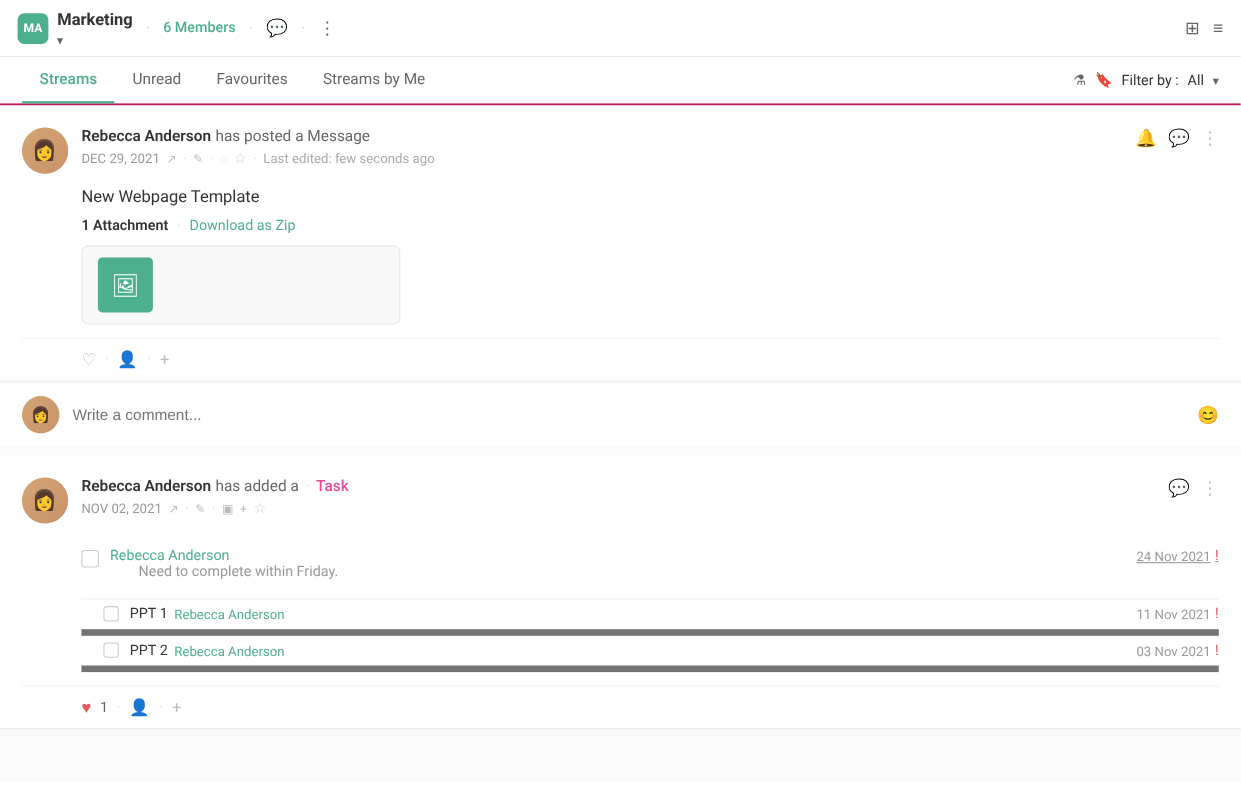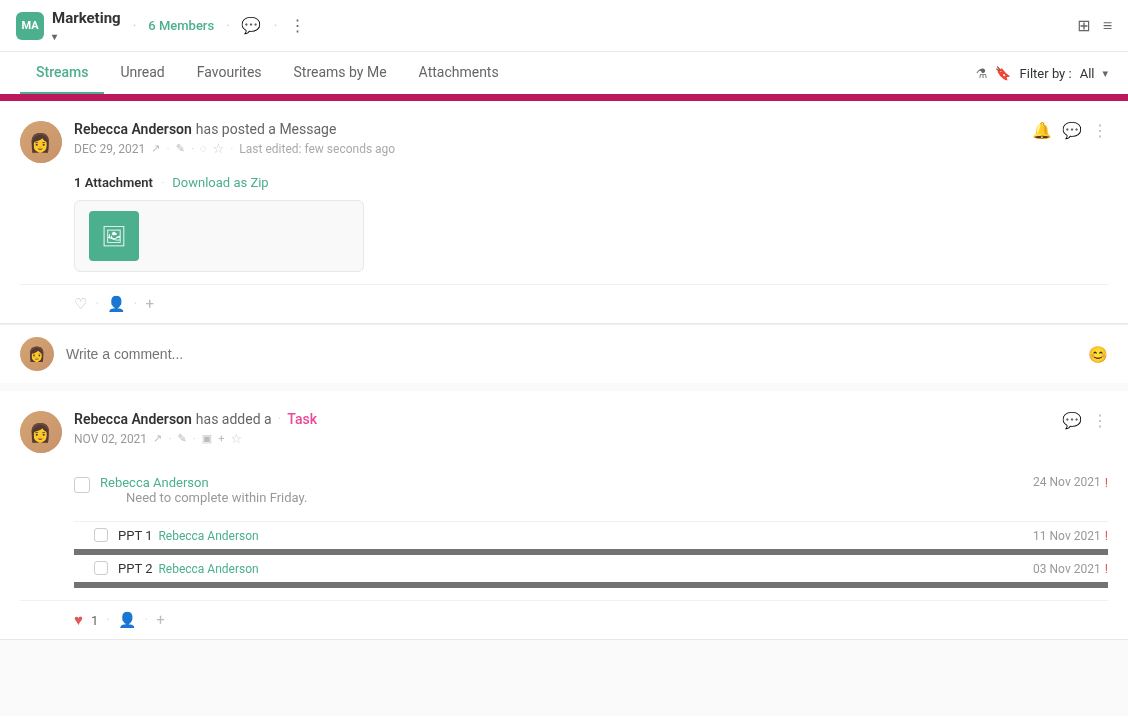--- a/index.html
+++ b/index.html
@@ -27,21 +27,21 @@
     .separator { color: #ccc; margin: 0 4px; }
     .members-link { color: #4caf8e; font-size: 13px; font-weight: 500; cursor: pointer; }
     .topbar-icons { display: flex; align-items: center; gap: 12px; }
     .topbar-icon { color: #666; cursor: pointer; font-size: 16px; }
 
     
     .tabs {
       display: flex;
       align-items: center;
       padding: 0 20px;
-      border-bottom: 7px solid #be185d;
+      border-bottom: 2px solid #be185d;
       background: #fff;
     }
     .tab {
       padding: 12px 16px;
       font-size: 14px;
       color: #666;
       cursor: pointer;
       border-bottom: 2px solid transparent;
       white-space: nowrap;
     }
@@ -164,21 +164,21 @@
       width: 16px; height: 16px;
       border: 1px solid #ccc;
       border-radius: 3px;
       flex-shrink: 0;
       margin-top: 2px;
       cursor: pointer;
       background: #fff;
     }
     .task-name { font-size: 14px; color: #333; display: flex; align-items: center; gap: 6px; }
     .task-name .task-assignee { color: #4caf8e; font-size: 13px; }
-    .task-due { font-size: 12px; color: #999; margin-left: auto; display: flex; align-items: flex-start; gap: 4px; }
+    .task-due { font-size: 12px; color: #999; margin-left: auto; display: flex; align-items: center; gap: 4px; text-decoration: underline; }
     .urgent-flag { color: #e05a5a; font-size: 13px; }
 
     .task-desc { font-size: 13px; color: #999; padding-left: 26px; padding-bottom: 6px; }
 
     .sub-task {
       display: flex; align-items: flex-start; gap: 10px;
       padding: 6px 0 6px 20px;
       border-bottom: 6px solid #737373;
     }
     .sub-checkbox {
@@ -218,21 +218,20 @@
     <span class="topbar-icon">⊞</span>
     <span class="topbar-icon">≡</span>
   </div>
 </div>
 
 <div class="tabs">
   <div class="tab active">Streams</div>
   <div class="tab">Unread</div>
   <div class="tab">Favourites</div>
   <div class="tab">Streams by Me</div>
-  <div class="tab">Attachments</div>
   <div class="tabs-right">
     <span class="filter-icon">⚗</span>
     <span class="filter-icon">🔖</span>
     <span class="filter-label">Filter by :</span>
     <span class="filter-label">All</span>
     <span style="font-size:11px;color:#666;">▾</span>
   </div>
 </div>
 
 <div class="feed">
@@ -260,20 +259,21 @@
         </div>
       </div>
       <div class="post-actions-right">
         <span class="post-action-btn">🔔</span>
         <span class="post-action-btn">💬</span>
         <span class="post-action-btn">⋮</span>
       </div>
     </div>
 
     <div class="post-body">
+      <div class="post-title">New Webpage Template</div>
       <div class="attachment-info">
         <span class="attachment-count">1 Attachment</span>
         <span style="color:#ddd;">·</span>
         <span class="download-link">Download as Zip</span>
       </div>
       <div class="attachment-card">
         <div class="attachment-thumb">
           <span>🖼</span>
         </div>
       </div>

